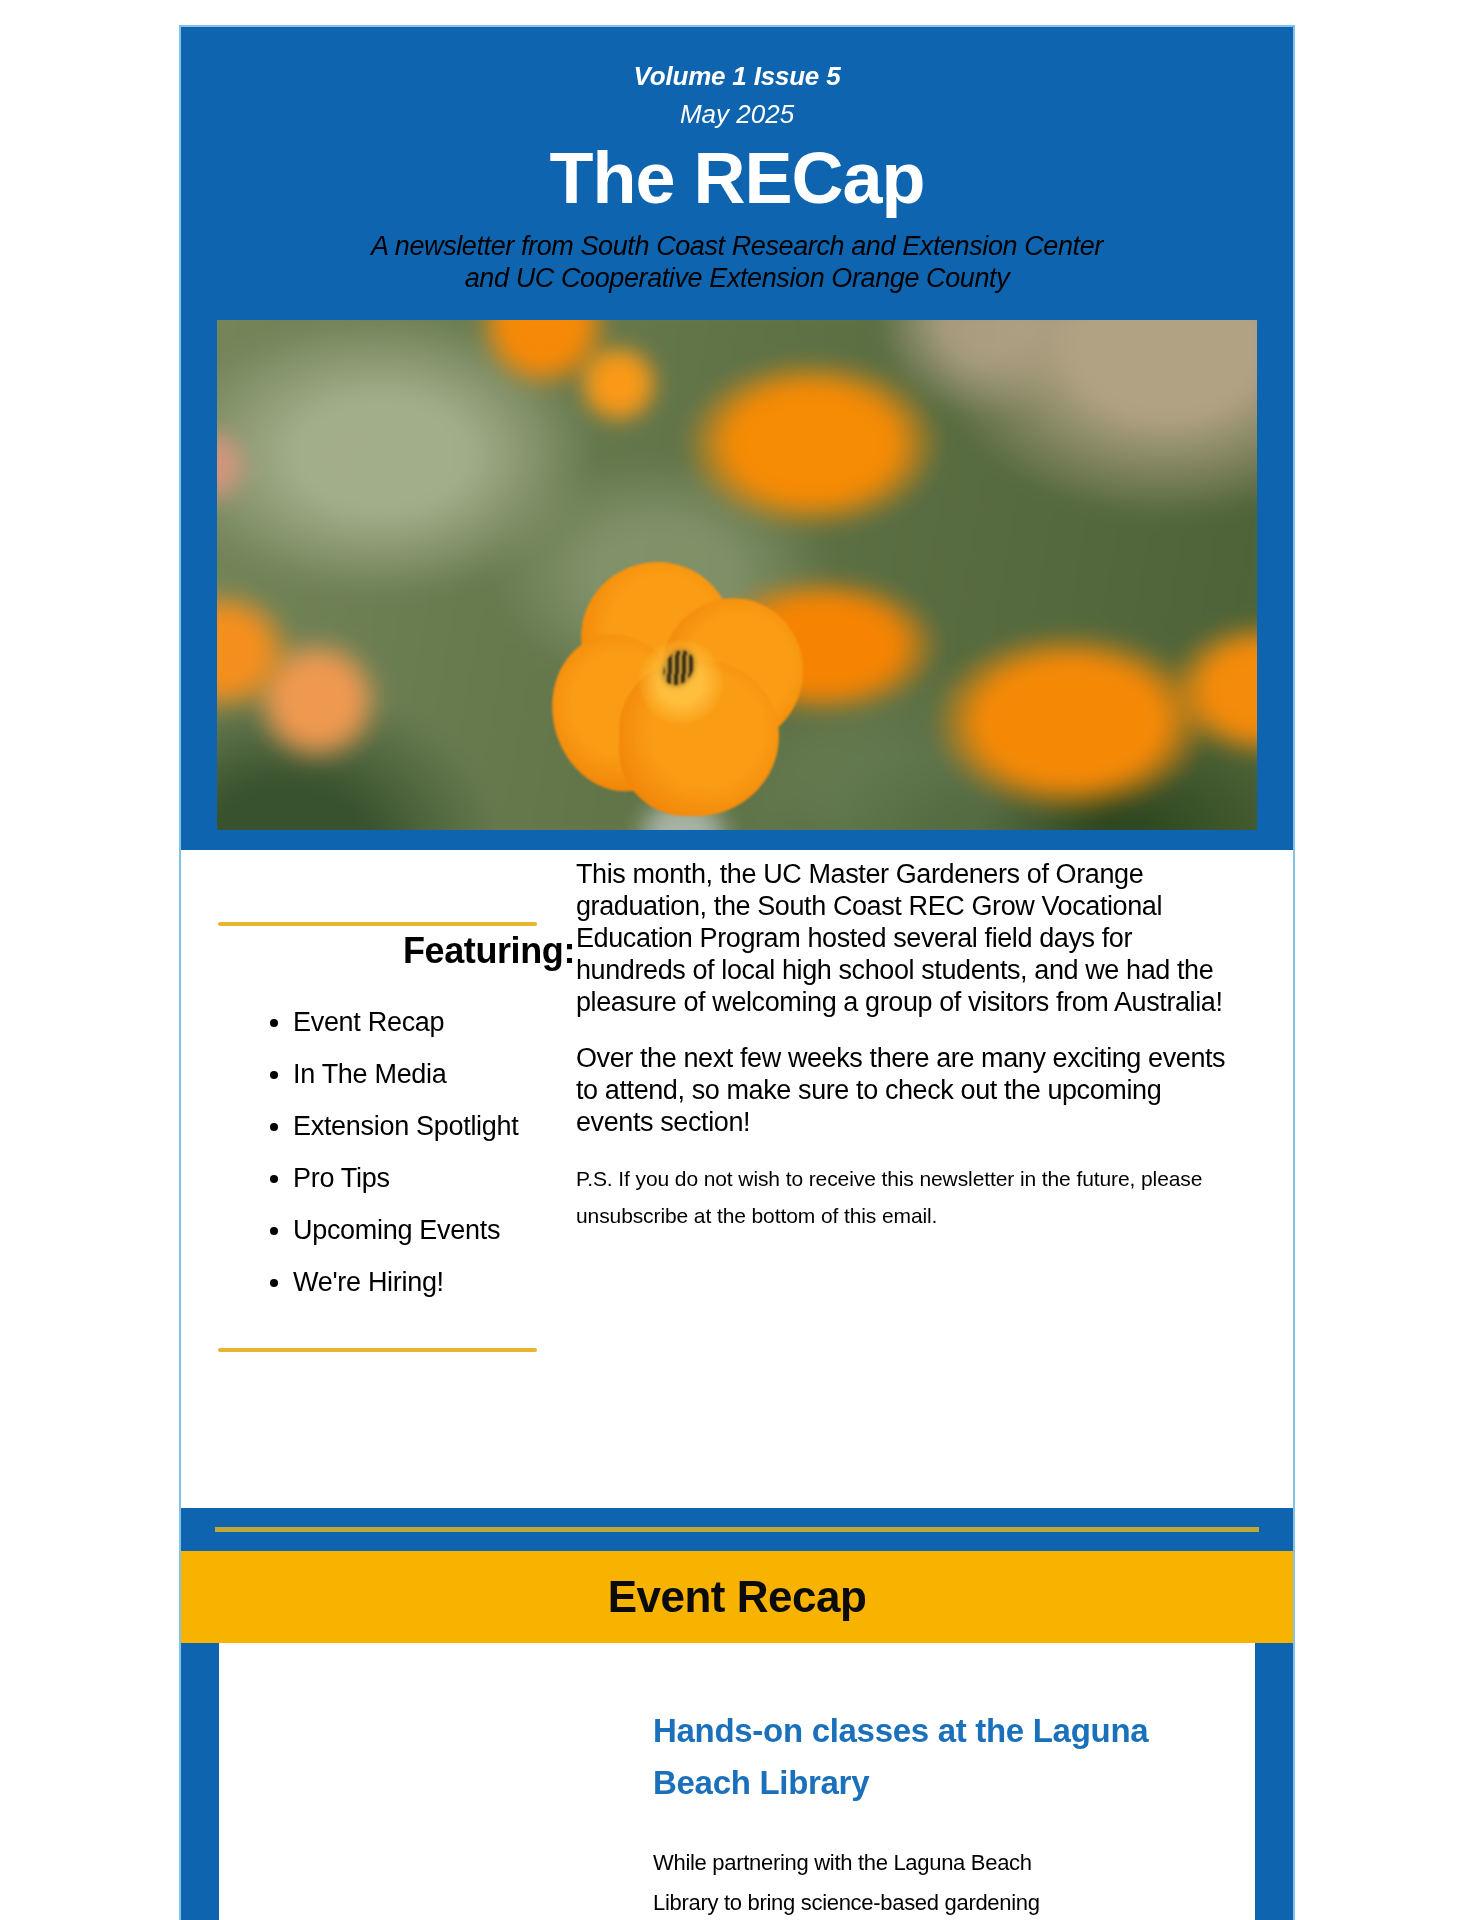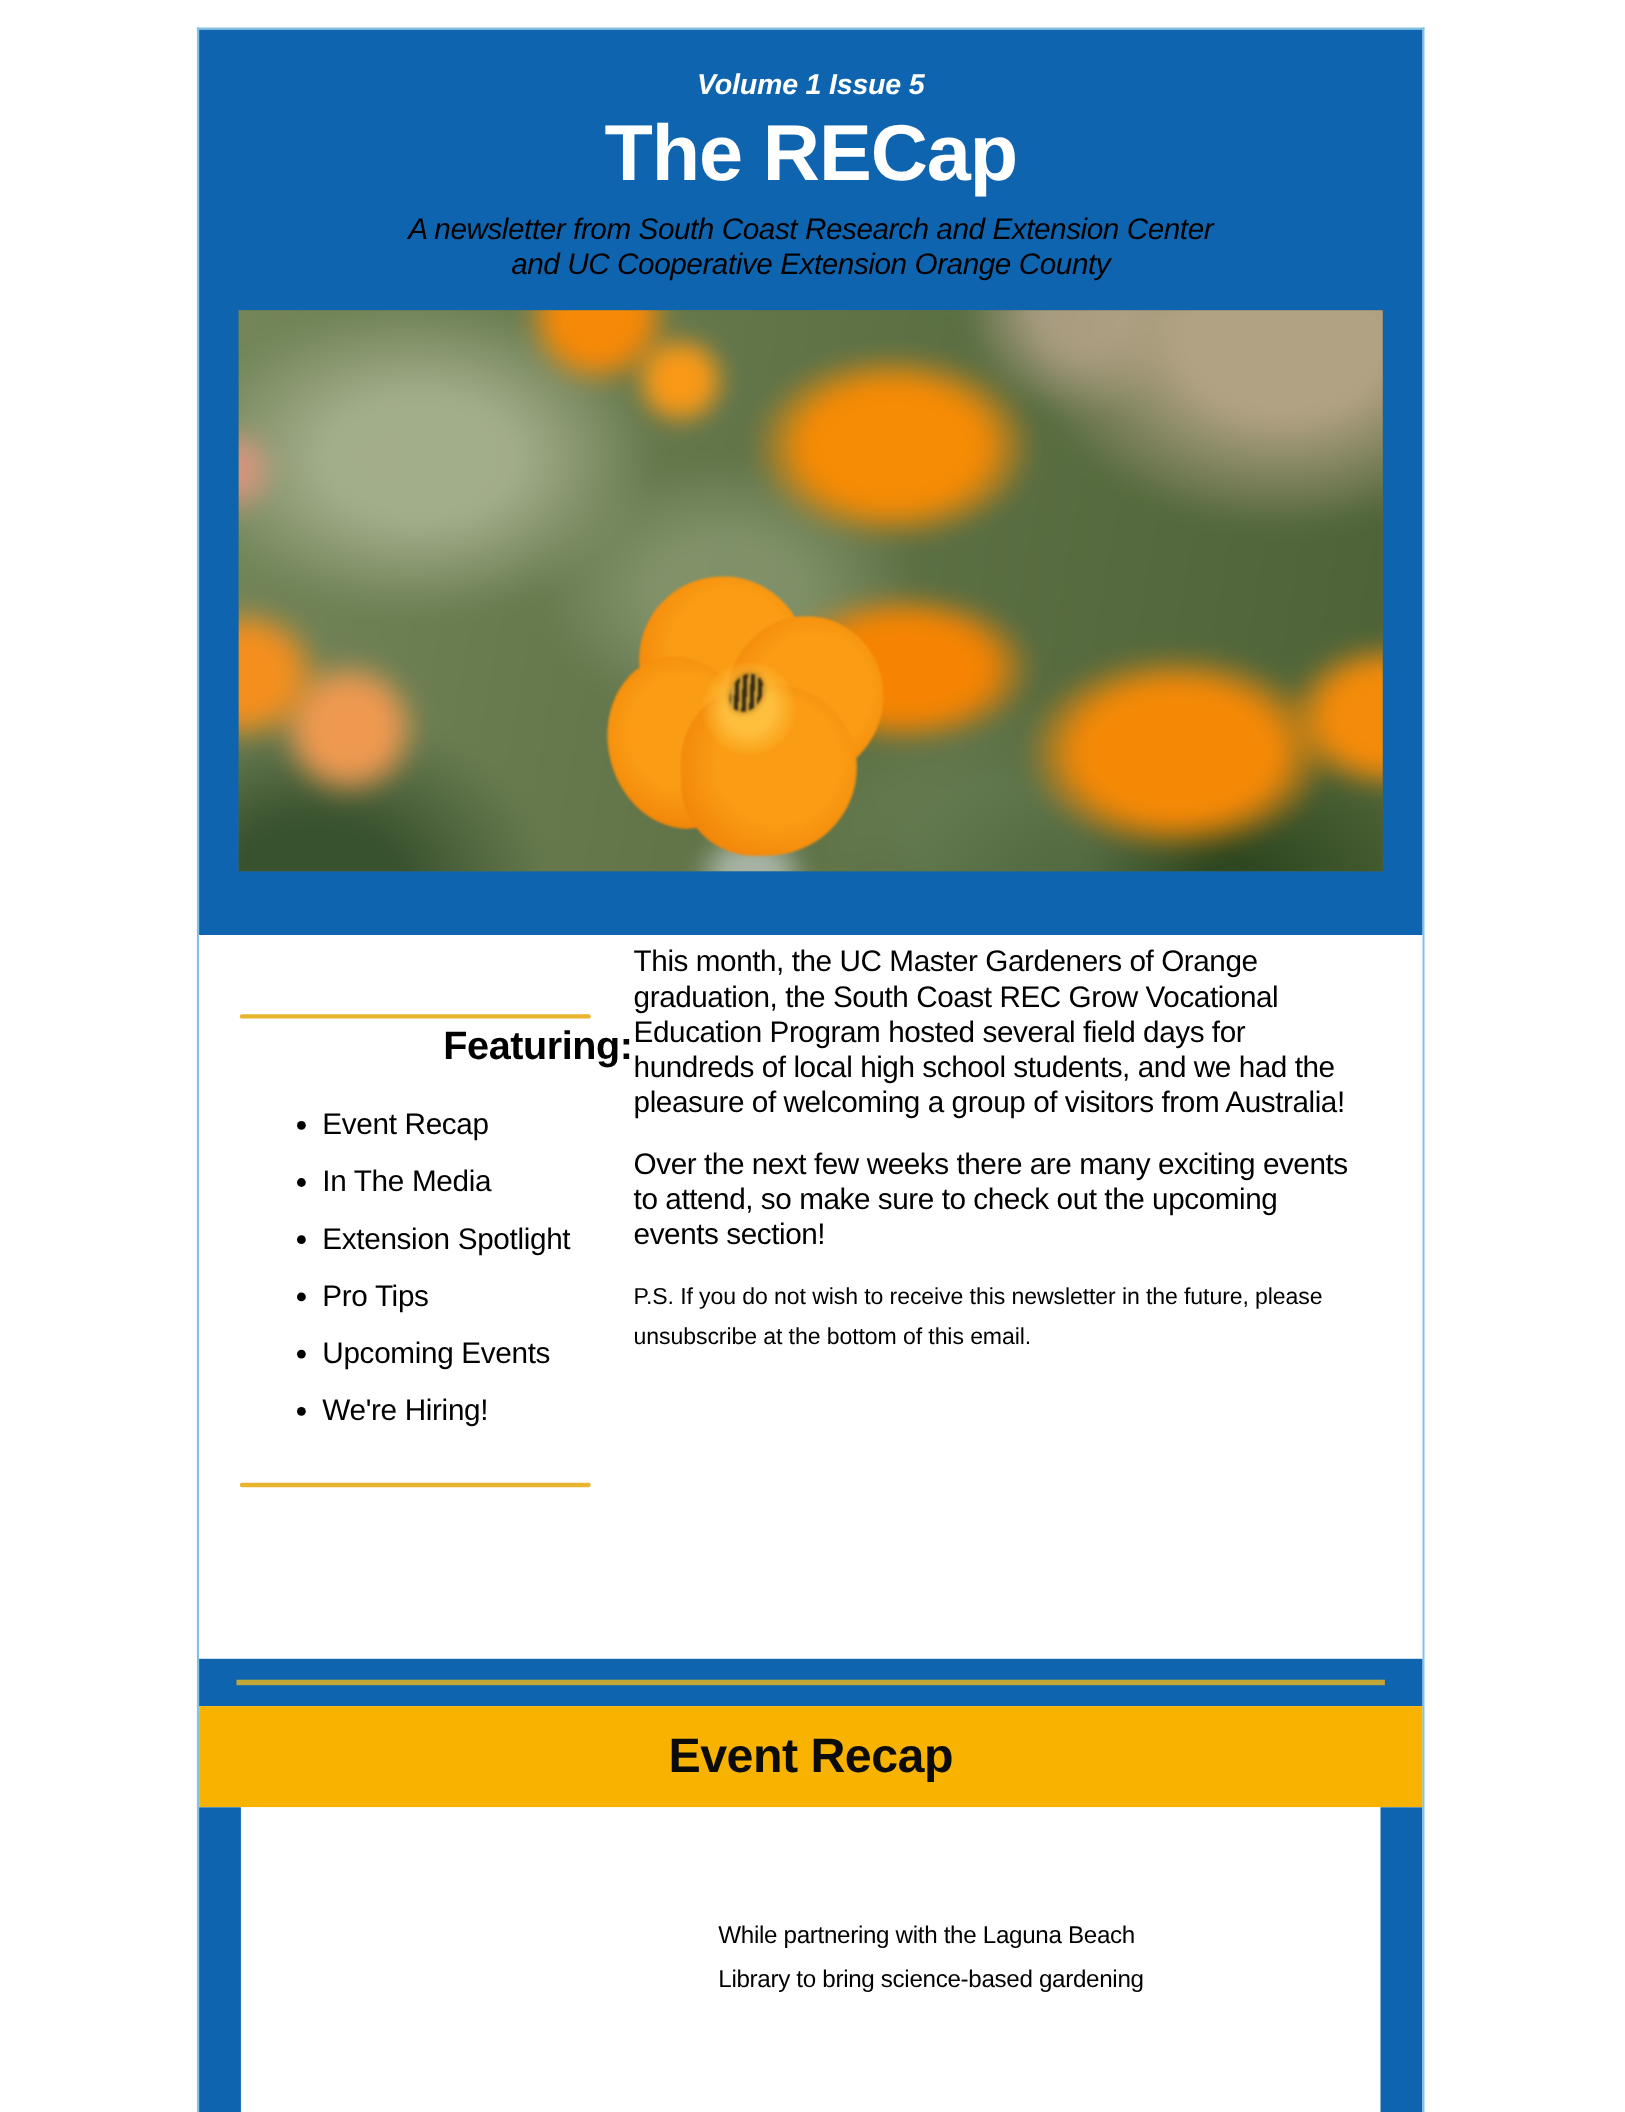--- a/index.html
+++ b/index.html
@@ -106,20 +106,21 @@
   .article-body{margin-top:34px;}
   .article-body .tline{font-size:22px;line-height:40px;letter-spacing:-0.3px;}
 </style>
 </head>
 <body>
 
 <div class="canvas">
 
   <header class="masthead">
     <p class="volume-line">Volume 1 Issue 5</p>
+    <p class="date-line">May 2025</p>
     <h1 class="masthead-title">The RECap</h1>
     <div class="masthead-subtitle">
         <div class="tline">A newsletter from South Coast Research and Extension Center</div>
         <div class="tline">and UC Cooperative Extension Orange County</div>
       </div>
 
     <div class="photo">
       <div class="photo-bg"></div>
       <div class="poppy-main">
         <div class="petal p1"></div>
@@ -169,20 +170,24 @@
   <div class="divider-band">
     <div class="divider-line"></div>
   </div>
 
   <div class="banner">
     <h2 class="banner-title">Event Recap</h2>
   </div>
 
   <section class="article">
     <div class="article-inner">
+      <h3 class="article-heading">
+          <div class="tline">Hands-on classes at the Laguna</div>
+          <div class="tline">Beach Library</div>
+        </h3>
       <div class="article-body">
           <div class="tline">While partnering with the Laguna Beach</div>
           <div class="tline">Library to bring science-based gardening</div>
         </div>
     </div>
   </section>
 
 </div>
 
 </body></html>

